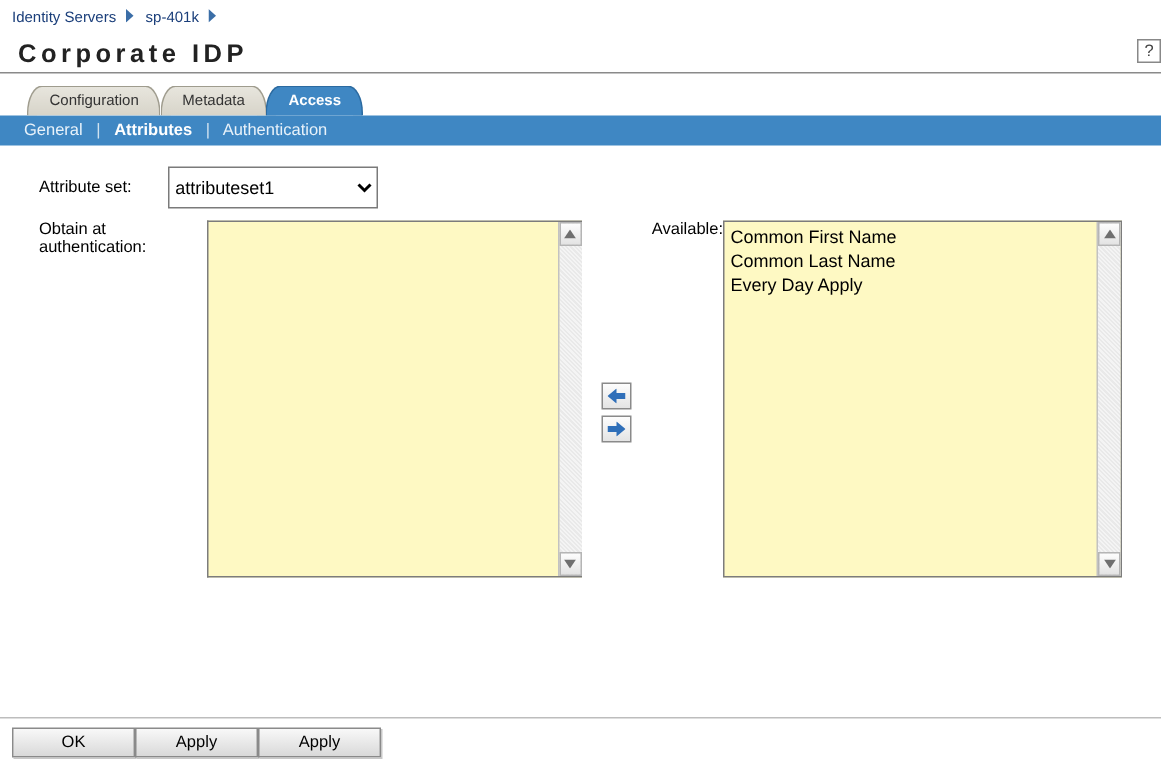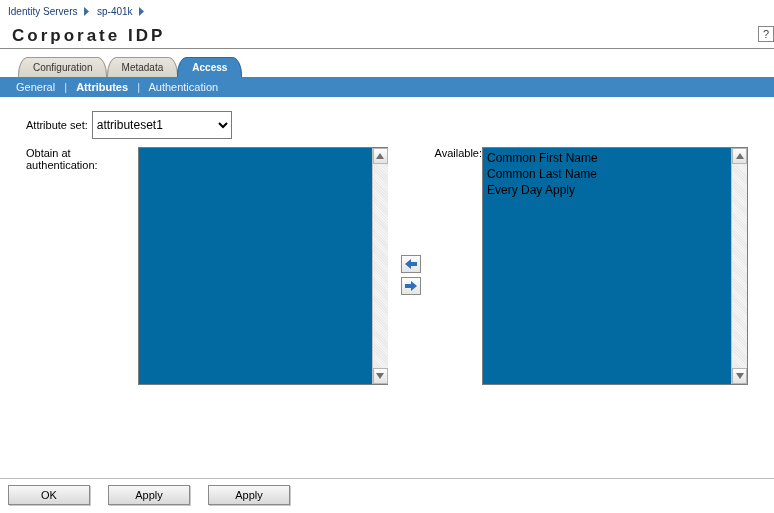--- a/index.html
+++ b/index.html
@@ -81,21 +81,21 @@
     background: #3f87c3;
     color: #fff;
     padding: 4px 16px;
     font-size: 11px;
   }
   .subtab-bar .sep { color: #cfe2f0; margin: 0 6px; }
   .subtab-bar a { color: #e8f2fa; text-decoration: none; cursor: pointer; }
   .subtab-bar .sub-active { color: #fff; font-weight: bold; }
   .form-area { padding: 14px 26px 4px 26px; }
   .row { display: flex; align-items: center; margin-bottom: 8px; }
-  .lbl { margin-right: 4px; }
+  .lbl { margin-right: 24px; }
   select.attrset {
     font-family: Arial, sans-serif;
     font-size: 12px;
     width: 140px;
     height: 28px;
     border: 1px solid #7a7a7a;
     background: #fff;
   }
   .lists-row {
     display: flex;
@@ -103,21 +103,21 @@
     gap: 0;
     margin-top: 2px;
   }
   .list-col { display: flex; }
   .list-label { margin-bottom: 4px; }
   .listbox {
     width: 266px;
     height: 238px;
     border: 1px solid #7c7c7c;
     border-right: none;
-    background: #0369a1;
+    background: #fef9c3;
     position: relative;
     display: flex;
   }
   .listbox-inner {
     flex: 1;
     padding: 2px 4px;
     font-size: 12px;
     line-height: 16px;
     overflow: hidden;
   }
@@ -157,21 +157,21 @@
     cursor: pointer;
   }
   .footer-bar {
     position: absolute;
     top: 478px;
     left: 0;
     width: 774px;
     border-top: 1px solid #bdbdbd;
     padding: 6px 8px;
     display: flex;
-    gap: 18px;
+    gap: 0;
   }
   .btn {
     min-width: 82px;
     height: 20px;
     font-size: 11px;
     font-family: Arial, sans-serif;
     border: 1px solid #8a8a8a;
     background: linear-gradient(#f8f8f8,#d9d9d9);
     cursor: pointer;
     box-shadow: 1px 1px 0 #c8c8c8;

